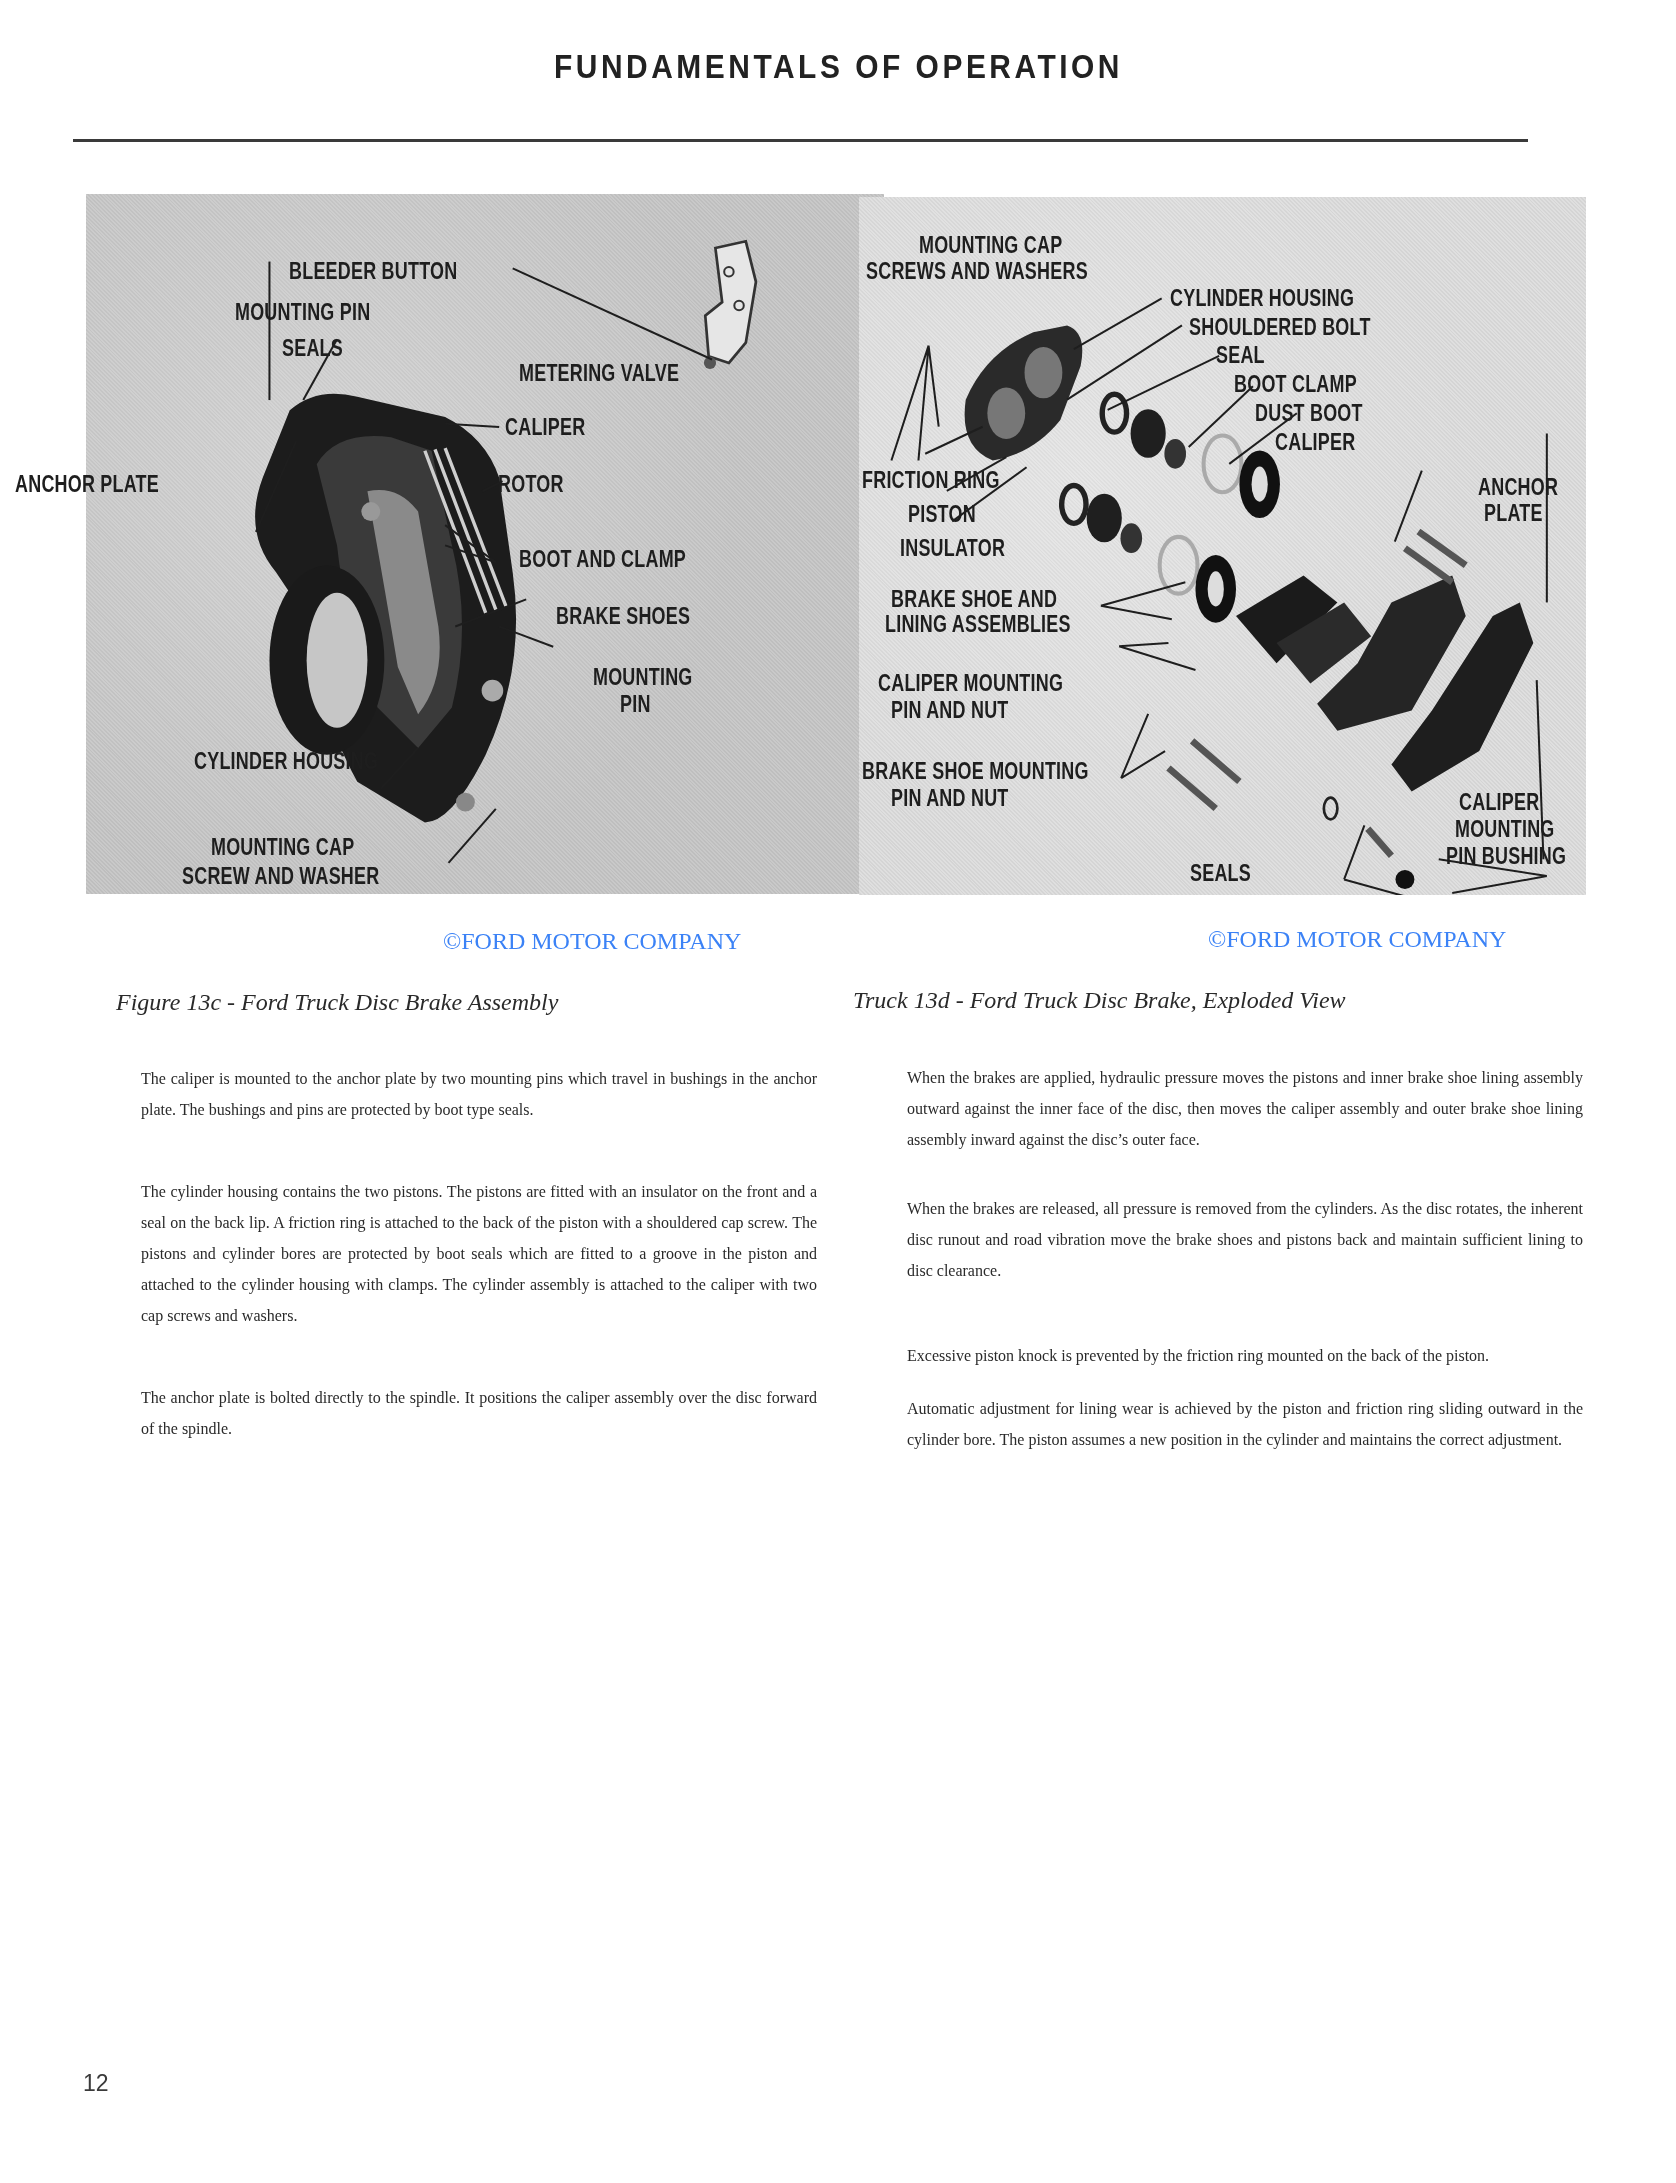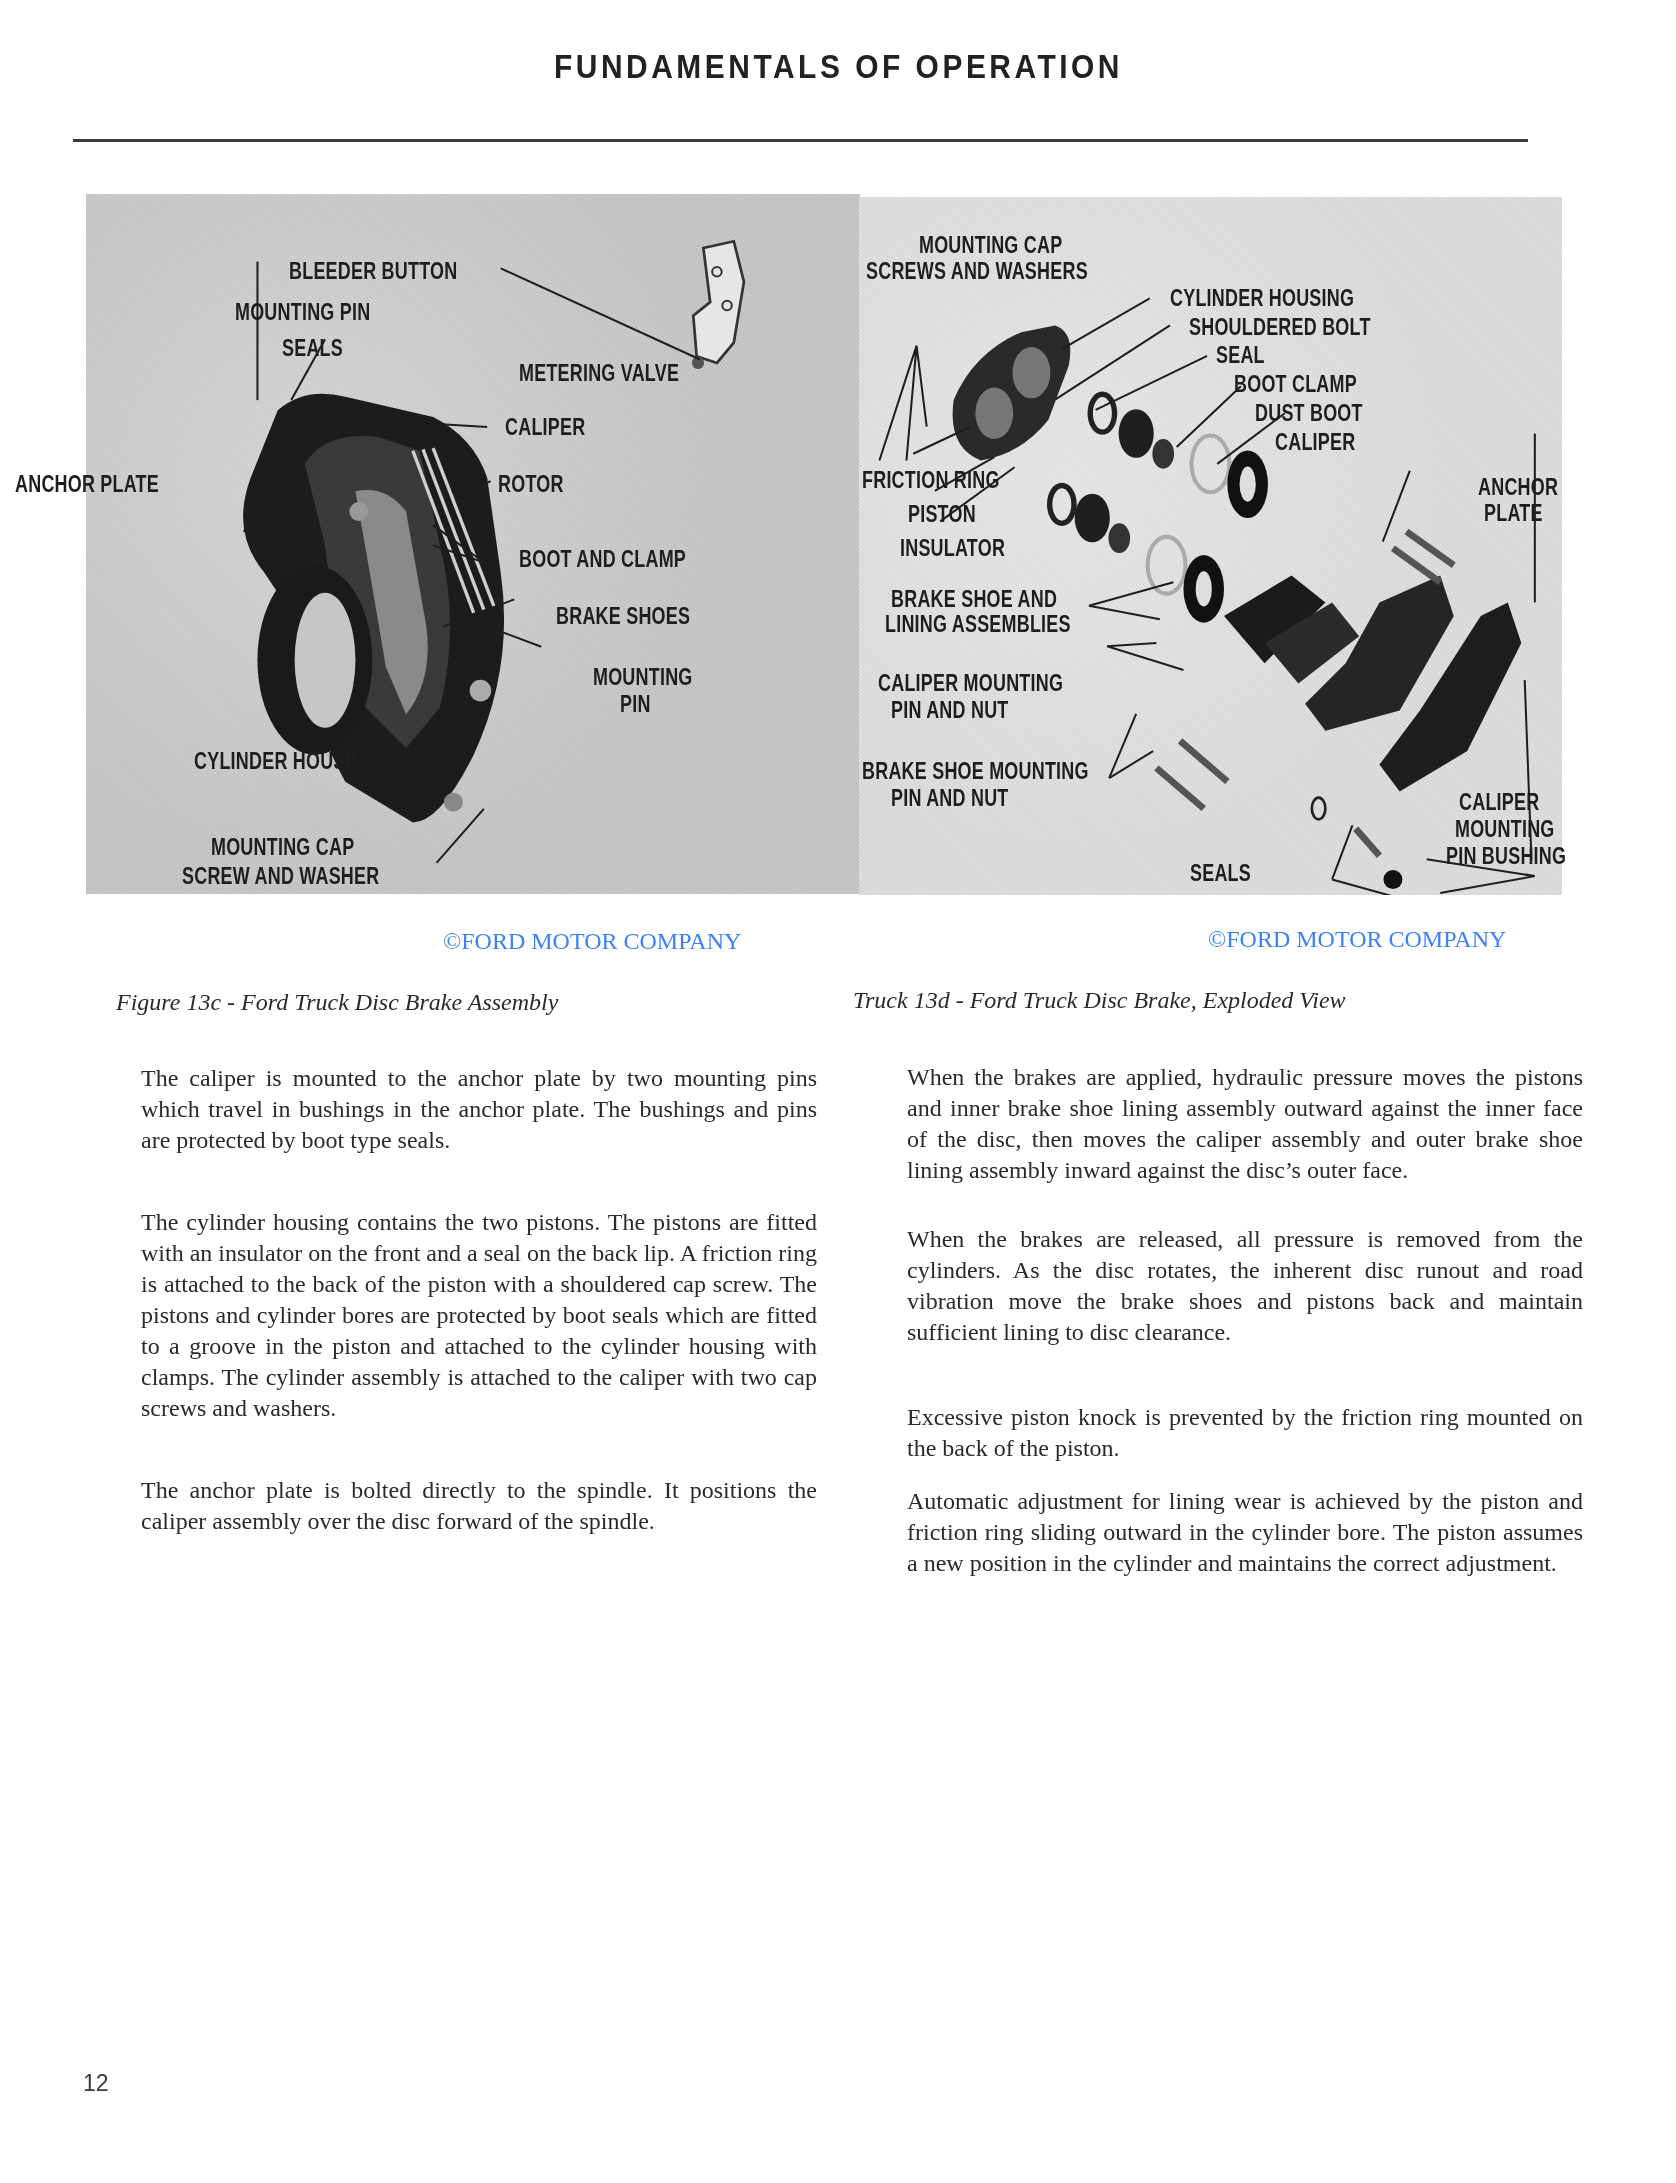--- a/index.html
+++ b/index.html
@@ -9,40 +9,41 @@
     font-family:"Liberation Sans", sans-serif; font-weight:bold; font-size:34px;
     letter-spacing:4px; color:#222; transform:scaleX(0.88);
   }
   .rule { position:absolute; left:73px; top:139px; width:1455px; height:2.7px; background:#3a3a3a; }
 
   .photo {
     position:absolute; background:#c9c9c9;
     background-image:
       radial-gradient(circle at 30% 40%, rgba(255,255,255,0.25), rgba(0,0,0,0) 60%),
       repeating-linear-gradient(45deg, rgba(255,255,255,0.06) 0 1.4px, rgba(0,0,0,0.04) 1.4px 2.7px);
+    padding-left: 24px;
   }
   .photo-left { left:86px; top:194px; width:774px; height:700px; background-color:#c6c6c6; }
   .photo-right { left:859px; top:197px; width:703px; height:698px; background-color:#dddddd; }
   .photo svg { position:absolute; left:0; top:0; width:100%; height:100%; }
 
   .lbl {
     position:absolute; font-family:"Liberation Sans", sans-serif; font-weight:bold;
     font-size:23px; line-height:27px; color:#1e1e1e; white-space:nowrap;
     transform:scaleX(0.78); transform-origin:left top; letter-spacing:0.3px;
   }
 
   .credit {
     position:absolute; font-family:"Liberation Serif", serif; font-size:24px; color:#3b82f6; white-space:nowrap;
   }
   .caption {
     position:absolute; font-family:"Liberation Serif", serif; font-size:24px; color:#2a2a2a; white-space:nowrap;font-style:italic;
   }
   .col {
     position:absolute; width:676px;
-    font-family:"Liberation Serif", serif; font-size:24px; line-height:31px; color:#2a2a2a;
+    font-family:"Liberation Serif", serif; font-size:16px; line-height:31px; color:#2a2a2a;
     text-align:justify;
   }
   .col p { margin:0; }
   .page-number {
     position:absolute; left:83px; top:2070px; font-family:"Liberation Sans", sans-serif;
     font-size:23px; color:#3a3a3a;
   }
 </style>
 </head>
 <body>

